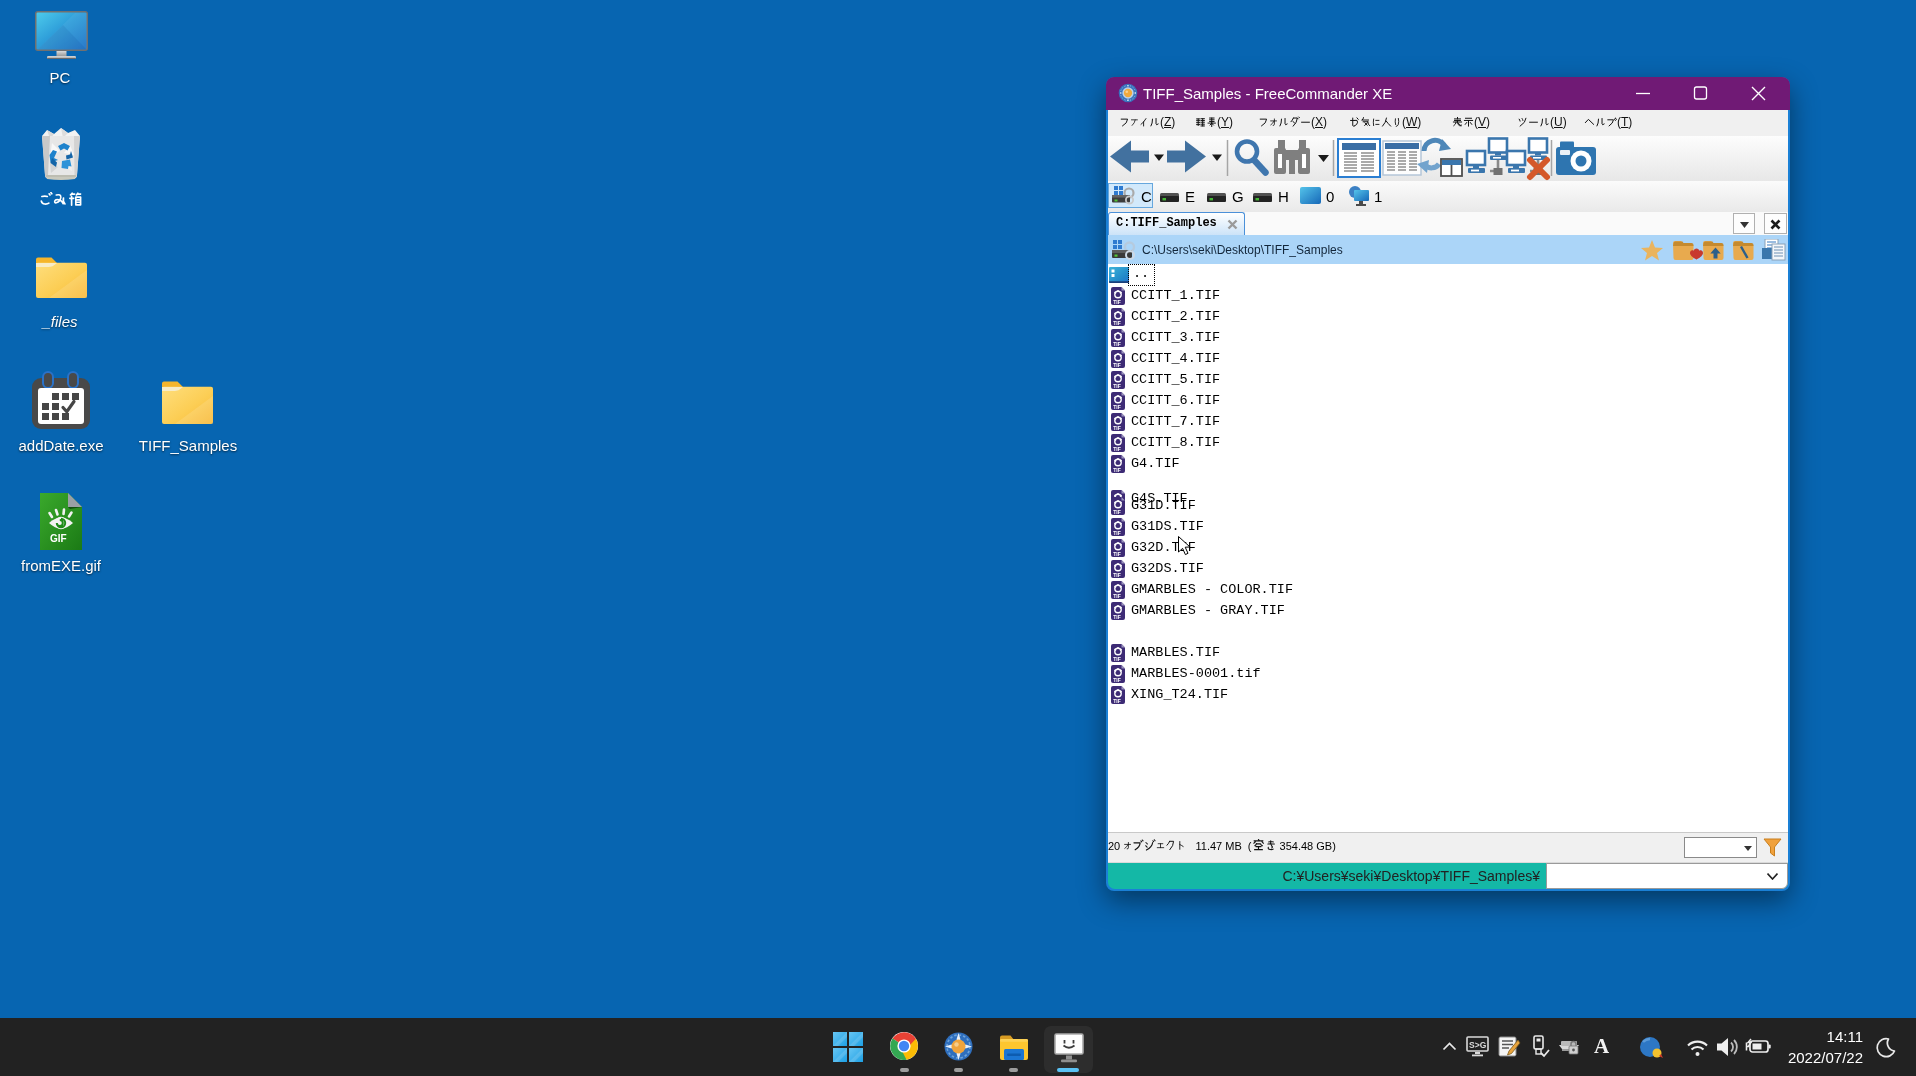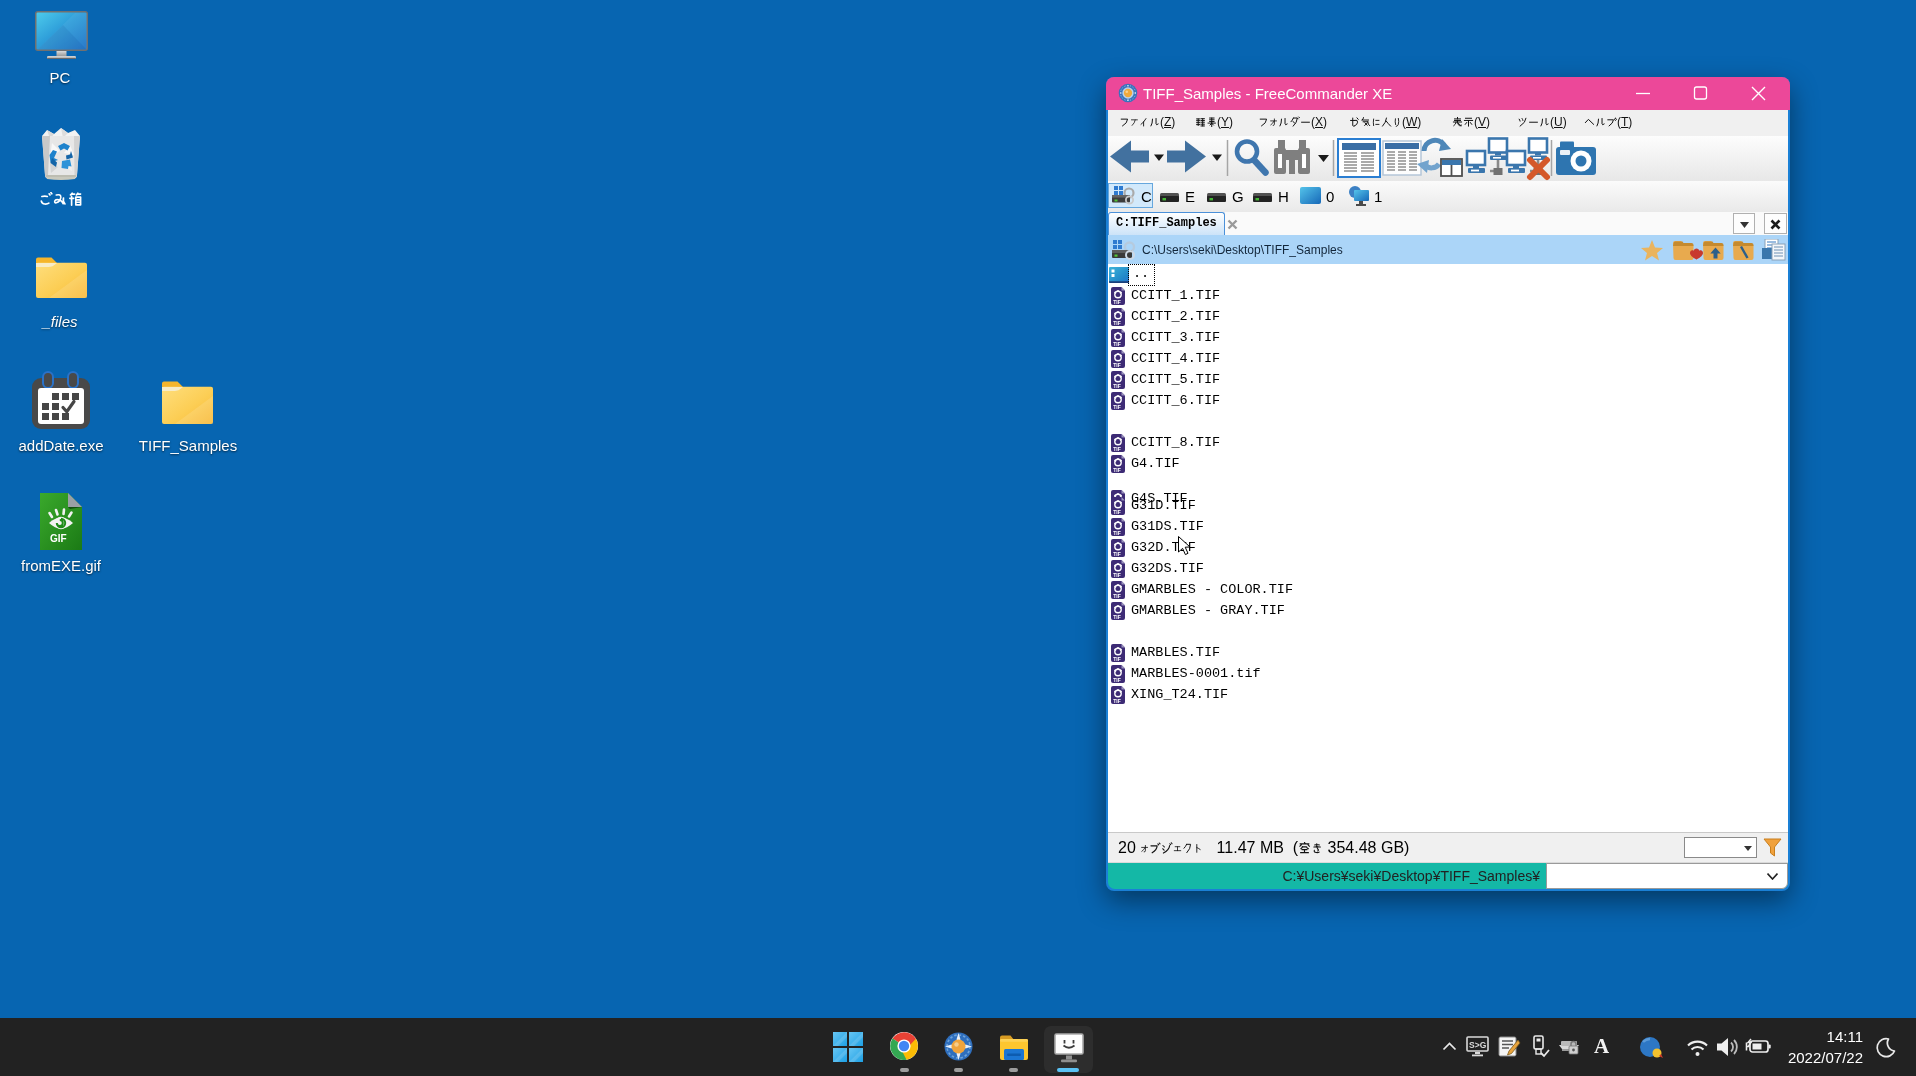--- a/index.html
+++ b/index.html
@@ -1,19 +1,19 @@
 <!DOCTYPE html>
 <html><head><meta charset="utf-8"><title>d</title><style>
 html,body{margin:0;padding:0;}
 body{width:1916px;height:1076px;background:#0765b1;overflow:hidden;position:relative;font-family:"Liberation Sans",sans-serif;}
 .abs{position:absolute;}
 .dlabel{position:absolute;color:#fff;font-size:15px;text-align:center;text-shadow:0 1px 2px rgba(0,0,0,.65);white-space:nowrap;}
 
 #win{position:absolute;left:1106px;top:77px;width:684px;height:814px;border-radius:8px;box-shadow:0 10px 28px rgba(0,0,0,.45);background:#1a80d6;}
-#titlebar{position:absolute;left:0;top:0;width:100%;height:33px;background:#ec4899;border-radius:8px 8px 0 0;}
+#titlebar{position:absolute;left:0;top:0;width:100%;height:33px;background:#701a75;border-radius:8px 8px 0 0;}
 .trow{position:absolute;left:2px;width:680px;}
 #menubar{top:33px;height:26px;background:#f0f0f0;border-bottom:1px solid #e2e2e2;}
 #toolbar{top:59px;height:45px;background:linear-gradient(#fdfdfd,#e7e7e7);border-bottom:1px solid #cfcfcf;}
 #drivebar{top:104px;height:31px;background:linear-gradient(#fbfbfb,#e9e9e9);border-bottom:1px solid #d6d6d6;}
 #tabrow{top:135px;height:23px;background:#fafafa;}
 #pathbar{top:158px;height:29px;background:#abd5f8;}
 #filelist{top:187px;height:568px;background:#ffffff;}
 #statusbar{top:755px;height:30px;background:#f0f0f0;border-top:1px solid #c9c9c9;box-sizing:border-box;}
 #bottombar{top:785px;height:27px;background:#14b8a6;border-top:1px solid #dadada;border-radius:0 0 7px 7px;box-sizing:border-box;}
 .mitem{position:absolute;top:5px;font-size:12px;color:#111;white-space:nowrap;}
@@ -411,21 +411,21 @@
    <rect x="192" y="6" width="21" height="17" rx="2" fill="url(#scrg)"></rect>
    <text x="218" y="21" font-size="15" fill="#000" font-family="Liberation Sans">0</text>
    <circle cx="247" cy="11" r="6" fill="#3b80c4"></circle>
    <rect x="246" y="9" width="15" height="11" rx="1" fill="url(#scrg)"></rect>
    <rect x="251" y="20" width="4" height="3" fill="#4a4a4a"></rect>
         <rect x="248" y="23" width="10" height="2" fill="#4a4a4a"></rect>
    <text x="266" y="21" font-size="15" fill="#000" font-family="Liberation Sans">1</text>
   </svg>
  </div>
  <div class="trow" id="tabrow">
-  <div class="abs" style="left:0px;top:0px;width:117px;height:23px;background:linear-gradient(#ffffff,#cce3f8);border:1px solid #4a90d9;border-bottom:none;border-radius:3px 3px 0 0;box-sizing:border-box;">
+  <div class="abs" style="left:0px;top:0px;width:137px;height:23px;background:linear-gradient(#ffffff,#cce3f8);border:1px solid #4a90d9;border-bottom:none;border-radius:3px 3px 0 0;box-sizing:border-box;">
    <span style="position:absolute;left:7px;top:3px;font-family:'Liberation Mono',monospace;font-weight:bold;font-size:12px;color:#000;">C:TIFF_Samples</span>
    <svg class="abs" style="left:118px;top:6px;" width="11" height="11" viewBox="0 0 11 11">
           <path d="M1.5 1.5 L9.5 9.5 M9.5 1.5 L1.5 9.5" stroke="#9a9a9a" stroke-width="2.4"></path>
         </svg>
   </div>
   <div class="abs" style="left:625px;top:1px;width:22px;height:21px;background:#fdfdfd;border:1px solid #b0b0b0;box-sizing:border-box;">
    <svg class="abs" style="left:6px;top:8px;" width="9" height="6" viewBox="0 0 9 6">
           <path d="M0 0 h9 l-4.5 6 z" fill="#333"></path>
         </svg>
   </div>
@@ -528,20 +528,26 @@
           <use href="#tifico"></use>
         </svg>
         <span class="fname">CCITT_5.TIF</span>
       </div>
   <div class="frow" style="top:126px;">
         <svg class="ficon" width="15" height="19" viewBox="0 0 15 19">
           <use href="#tifico"></use>
         </svg>
         <span class="fname">CCITT_6.TIF</span>
       </div>
+  <div class="frow" style="top:147px;">
+        <svg class="ficon" width="15" height="19" viewBox="0 0 15 19">
+          <use href="#tifico"></use>
+        </svg>
+        <span class="fname">CCITT_7.TIF</span>
+      </div>
   <div class="frow" style="top:168px;">
         <svg class="ficon" width="15" height="19" viewBox="0 0 15 19">
           <use href="#tifico"></use>
         </svg>
         <span class="fname">CCITT_8.TIF</span>
       </div>
   <div class="frow" style="top:189px;">
         <svg class="ficon" width="15" height="19" viewBox="0 0 15 19">
           <use href="#tifico"></use>
         </svg>
@@ -602,21 +608,21 @@
         <span class="fname">MARBLES-0001.tif</span>
       </div>
   <div class="frow" style="top:420px;">
         <svg class="ficon" width="15" height="19" viewBox="0 0 15 19">
           <use href="#tifico"></use>
         </svg>
         <span class="fname">XING_T24.TIF</span>
       </div>
  </div>
  <div class="trow" id="statusbar">
-  <div class="abs" style="left:10px;top:6px;font-size:16px;color:#000;white-space:nowrap;">20 <svg class="kj" width="9" height="13" viewBox="0 0 100 100">
+  <div class="abs" style="left:0;top:6px;font-size:11px;color:#000;white-space:nowrap;">20 <svg class="kj" width="9" height="13" viewBox="0 0 100 100">
           <use href="#k-o2"></use>
         </svg><svg class="kj" width="12" height="13" viewBox="0 0 100 100">
           <use href="#k-bu"></use>
         </svg><svg class="kj" width="12" height="13" viewBox="0 0 100 100">
           <use href="#k-ji3"></use>
         </svg><svg class="kj" width="9" height="13" viewBox="0 0 100 100">
           <use href="#k-e2"></use>
         </svg><svg class="kj" width="11" height="13" viewBox="0 0 100 100">
           <use href="#k-ku"></use>
         </svg><svg class="kj" width="10" height="13" viewBox="0 0 100 100">

